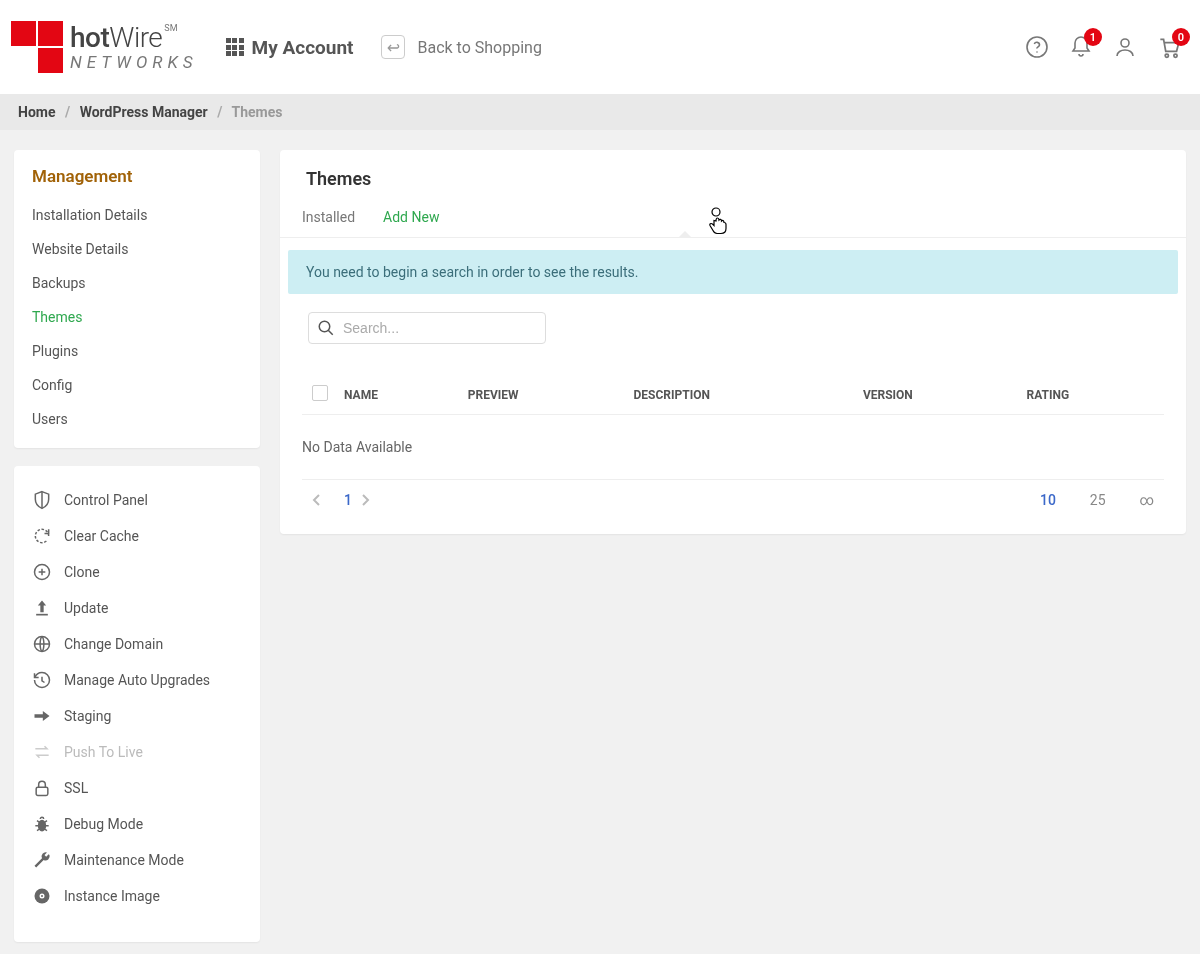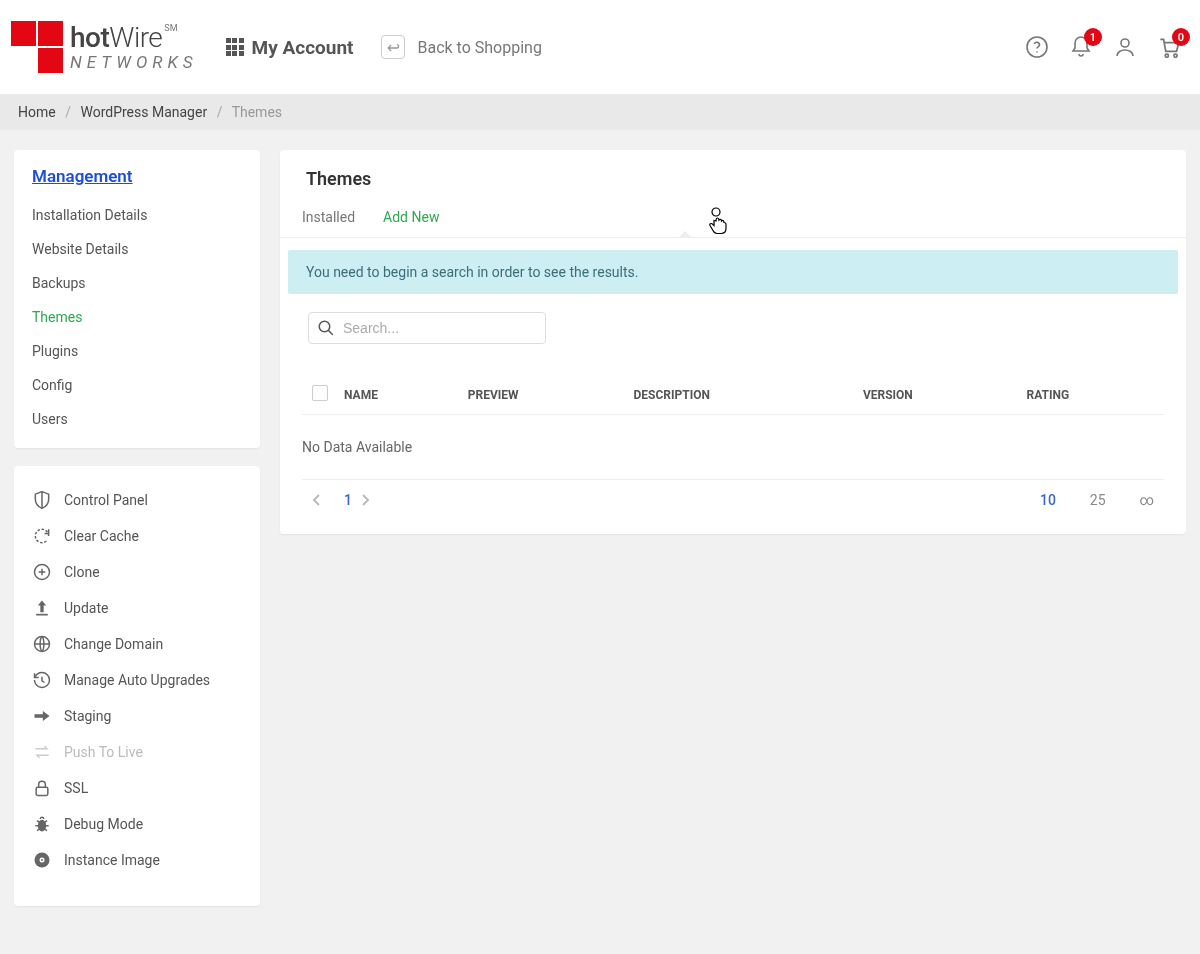--- a/index.html
+++ b/index.html
@@ -15,28 +15,28 @@
 .logo-text .sm { font-size: 9px; vertical-align: top; color: #777; margin-left:2px;}
 .logo-text .net { font-size: 17px; letter-spacing: 5px; color: #777; margin-top: 2px; font-style: italic; }
 .myaccount { display: flex; align-items: center; font-weight: 700; font-size: 19px; color: #555; margin-right: 28px; cursor: pointer; }
 .grid9 { width: 18px; height: 18px; margin-right: 8px; display: grid; grid-template-columns: repeat(3,5px); grid-template-rows: repeat(3,5px); gap: 1.5px; }
 .grid9 span { background: #555; }
 .backshop { display: flex; align-items: center; color: #777; font-size: 16px; cursor: pointer; }
 .backshop .key { width: 24px; height: 24px; border: 1px solid #ccc; border-radius: 4px; display: flex; align-items: center; justify-content: center; margin-right: 12px; color: #999; }
 .top-right { margin-left: auto; display: flex; align-items: center; gap: 18px; }
 .icon-btn { position: relative; width: 26px; height: 26px; display: flex; align-items: center; justify-content: center; cursor: pointer; color: #777; }
 .badge { position: absolute; top: -6px; right: -8px; background: #e30613; color: #fff; border-radius: 10px; min-width: 18px; height: 18px; font-size: 11px; display: flex; align-items: center; justify-content: center; padding: 0 4px; font-weight:600;}
-.crumbs { background: #e9e9e9; padding: 10px 18px; color: #555; font-size: 14px; }
+.crumbs { background: #e9e9e9; padding: 10px 18px; color: #555; font-size: 14px; font-weight: bold; }
 .crumbs a { color: #444; text-decoration: none; cursor:pointer; }
 .crumbs .sep { color: #aaa; padding: 0 6px; }
 .crumbs .cur { color: #999; }
 .layout { display: flex; padding: 20px 14px; gap: 20px; align-items: flex-start; }
 .sidebar { width: 246px; display: flex; flex-direction: column; gap: 18px; }
 .panel { background: #fff; border-radius: 4px; box-shadow: 0 1px 2px rgba(0,0,0,0.06); padding: 16px 0 12px; }
-.panel h3 { font-size: 17px; font-weight: 600; color: #1d4ed8; padding: 0 18px 12px; text-decoration: underline; }
+.panel h3 { font-size: 17px; font-weight: 600; color: #a16207; padding: 0 18px 12px; }
 .navlist .item { padding: 9px 18px; font-size: 14px; color: #555; cursor: pointer; }
 .navlist .item.active { color: #2fa84f; }
 .actlist .item { display: flex; align-items: center; gap: 12px; padding: 8px 18px; color: #555; cursor: pointer; font-size: 14px; }
 .actlist .item .ico { width: 20px; height: 20px; color: #666; display:flex; align-items:center; justify-content:center;}
 .actlist .item.disabled { color: #bbb; }
 .actlist .item.disabled .ico { color: #ccc; }
 .main { flex: 1; background: #fff; border-radius: 4px; box-shadow: 0 1px 2px rgba(0,0,0,0.06); padding: 18px 22px 8px; }
 .main h2 { font-size: 18px; font-weight: 600; color: #333; margin-bottom: 20px; padding-left: 4px;}
 .tabs { display: flex; gap: 28px; border-bottom: 1px solid #eee; margin-left: -22px; margin-right: -22px; padding: 0 22px; position: relative;}
 .tabs .tab { padding: 0 0 12px; color: #777; cursor: pointer; font-size: 14px; position:relative;}
@@ -236,20 +236,28 @@
             <span>SSL</span>
           </div>
           <div class="item">
             <span class="ico">
               <svg width="20" height="20" viewBox="0 0 24 24" fill="currentColor">
                 <ellipse cx="12" cy="14" rx="5" ry="7"></ellipse>
                 <path fill="none" stroke="currentColor" stroke-width="1.8" d="M4 14h4M16 14h4M6 8l3 2M18 8l-3 2M6 20l3-2M18 20l-3-2M10 6a2 2 0 014 0"></path>
               </svg>
             </span>
             <span>Debug Mode</span>
+          </div>
+          <div class="item">
+            <span class="ico">
+              <svg width="20" height="20" viewBox="0 0 24 24" fill="currentColor">
+                <path d="M21 6a5 5 0 01-7 6L5 21l-2-2 9-9a5 5 0 016-7l-3 3 2 2 3-3c.6.6 1 1.3 1 1z"></path>
+              </svg>
+            </span>
+            <span>Maintenance Mode</span>
           </div>
           <div class="item">
             <span class="ico">
               <svg width="20" height="20" viewBox="0 0 24 24" fill="currentColor">
                 <circle cx="12" cy="12" r="9"></circle>
                 <circle cx="12" cy="12" r="3" fill="#fff"></circle>
                 <circle cx="12" cy="12" r="1.2"></circle>
               </svg>
             </span>
             <span>Instance Image</span>

